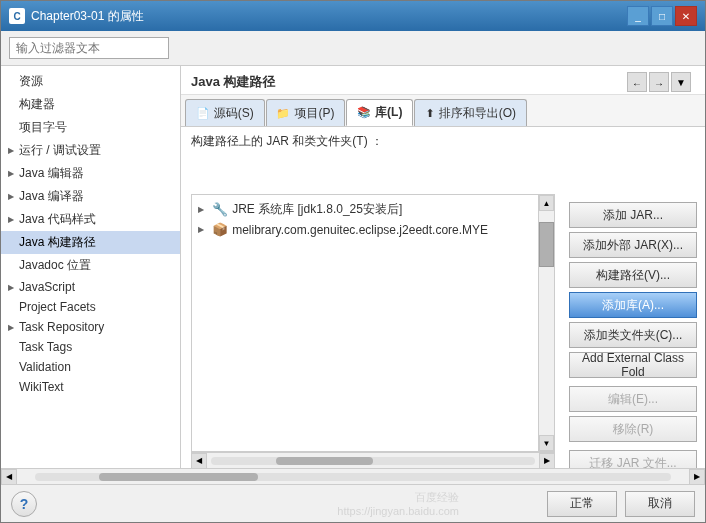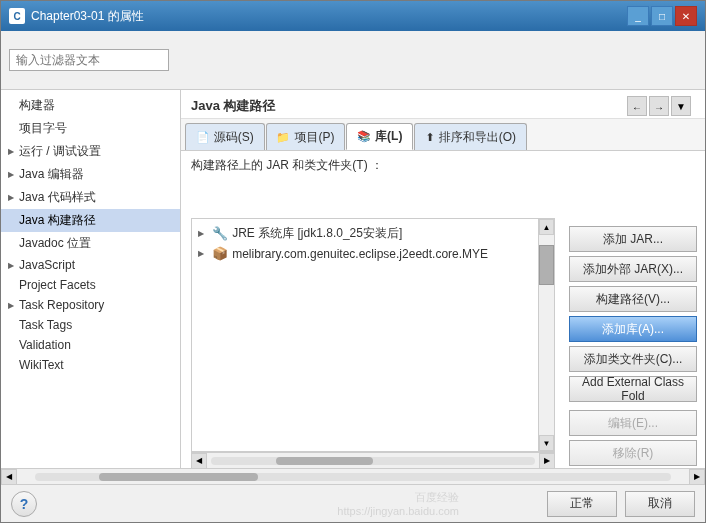--- a/index.html
+++ b/index.html
@@ -79,21 +79,21 @@
     .main-content {
       flex: 1;
       display: flex;
       flex-direction: column;
       overflow: hidden;
     }
 
     
     .filter-row {
       background: #f0f0f0;
-      padding: 18px 8px;
+      padding: 6px 8px;
       border-bottom: 1px solid #ccc;
     }
 
     .filter-input {
       width: 160px;
       height: 22px;
       border: 1px solid #aaa;
       padding: 2px 6px;
       font-size: 12px;
       background: white;
@@ -468,33 +468,41 @@
 
     <div class="filter-row">
       <input class="filter-input" type="text" placeholder="输入过滤器文本" style="">
     </div>
 
     <div class="split-pane">
 
       <div class="sidebar">
         <div class="sidebar-item has-arrow">
           <span class="arrow"></span>
+          <span>资源</span>
+        </div>
+        <div class="sidebar-item has-arrow">
+          <span class="arrow"></span>
           <span>构建器</span>
         </div>
         <div class="sidebar-item has-arrow">
           <span class="arrow"></span>
           <span>项目字号</span>
         </div>
         <div class="sidebar-item has-arrow">
           <span class="arrow expanded"></span>
           <span>运行 / 调试设置</span>
         </div>
         <div class="sidebar-item has-arrow">
           <span class="arrow expanded"></span>
           <span>Java 编辑器</span>
+        </div>
+        <div class="sidebar-item has-arrow">
+          <span class="arrow expanded"></span>
+          <span>Java 编译器</span>
         </div>
         <div class="sidebar-item has-arrow">
           <span class="arrow expanded"></span>
           <span>Java 代码样式</span>
         </div>
         <div class="sidebar-item has-arrow selected">
           <span class="arrow"></span>
           <span>Java 构建路径</span>
         </div>
         <div class="sidebar-item has-arrow">

